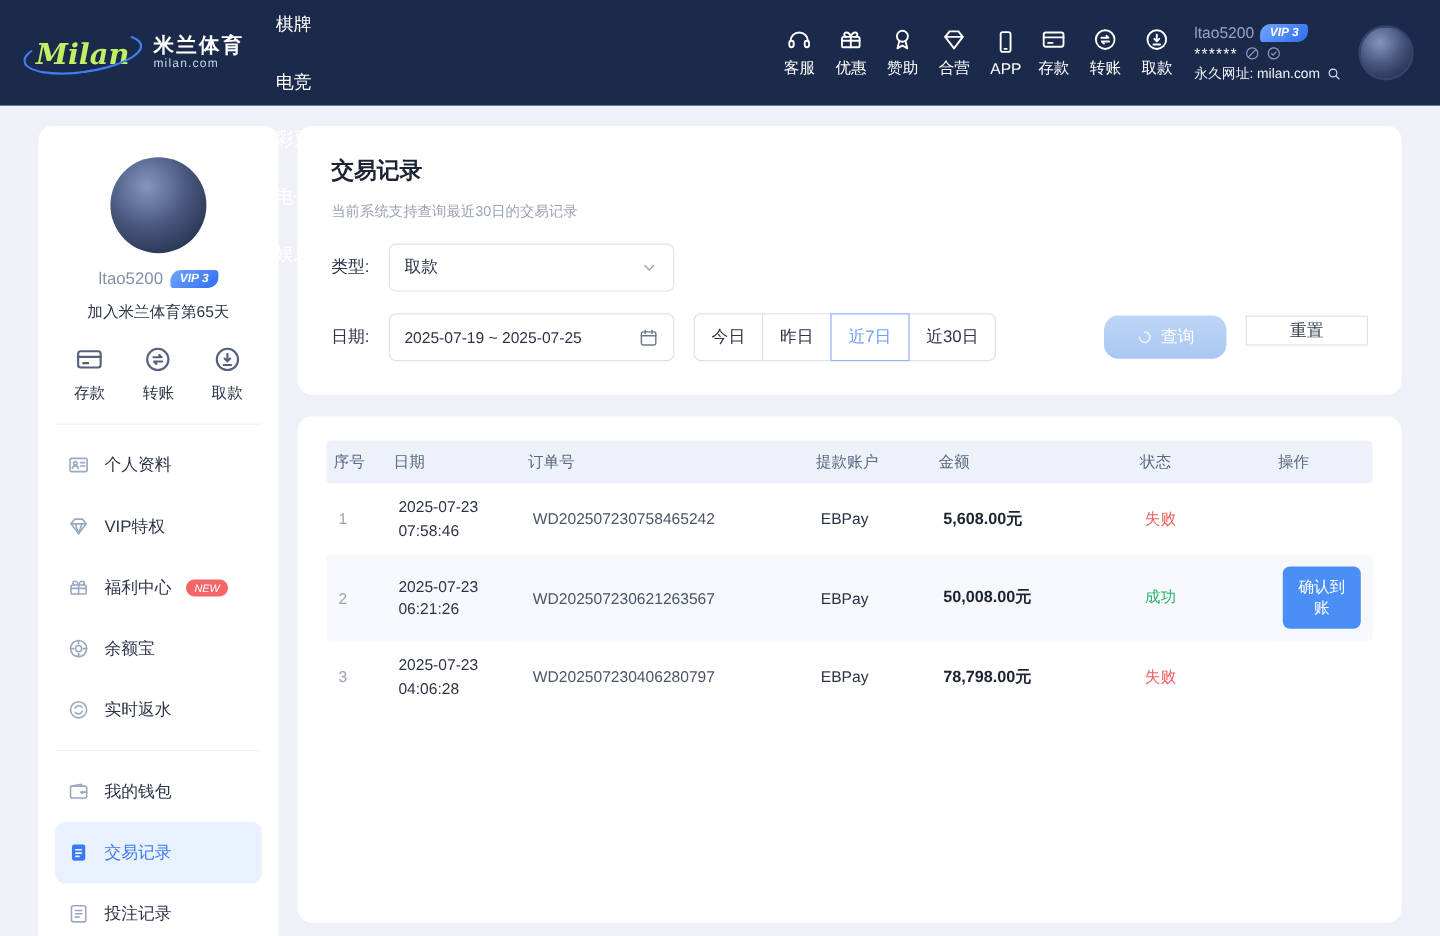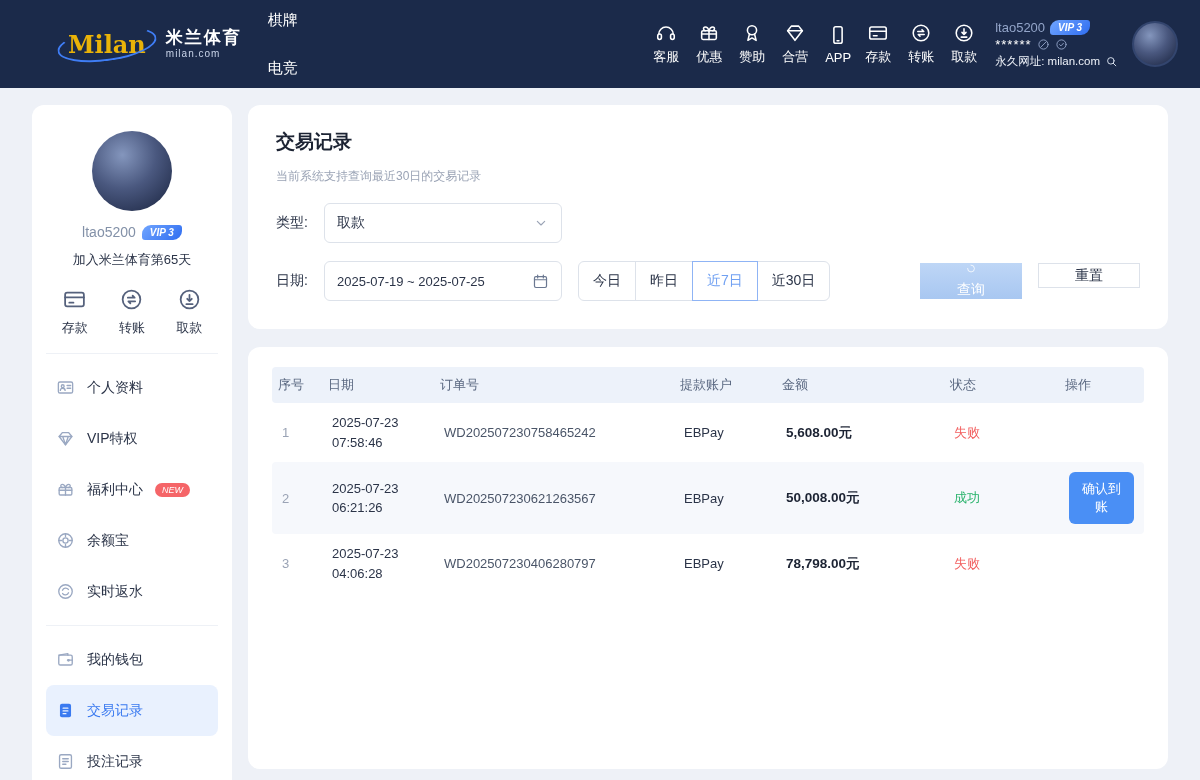--- a/index.html
+++ b/index.html
@@ -4,21 +4,21 @@
 <style>
   * { margin:0; padding:0; box-sizing:border-box; }
   html,body { width:1200px; height:780px; overflow:hidden; }
   body { background:#eef1f7; font-family:"Liberation Sans","DejaVu Sans",sans-serif; color:#2b3448; }
   svg { display:block; }
   .ico { stroke:currentColor; fill:none; stroke-width:1.7; stroke-linecap:round; stroke-linejoin:round; }
 
   
   .topbar { height:88px; background:#1b2a4a; display:flex; align-items:center; padding:0 22px; color:#fff; }
   .logo { display:flex; align-items:center; gap:12px; cursor:pointer; }
-  .logo-script { font-family:"DejaVu Serif",serif; font-weight:bold; font-size:24px; color:#eab308; position:relative; padding:3px 8px;margin-left:38px; }
+  .logo-script { font-family:"DejaVu Serif",serif; font-style:italic; font-weight:bold; font-size:24px; color:#bef264; position:relative; padding:3px 8px; }
   .logo-script::after { content:""; position:absolute; left:-3px; right:-3px; top:1px; bottom:1px; border:2px solid #3f7df5; border-top-color:transparent; border-radius:50%; transform:rotate(-8deg); }
   .logo-text { display:flex; flex-direction:column; line-height:1.15; }
   .logo-cn { font-size:17px; font-weight:bold; letter-spacing:2px; }
   .logo-domain { font-size:10px; color:#c8d3e8; letter-spacing:1px; }
   .main-nav { display:flex; gap:29px; margin-left:26px; font-size:15px;flex-direction:column; }
   .nav-item { color:#fff; cursor:pointer; white-space:nowrap; }
   .top-right { margin-left:auto; display:flex; align-items:center; }
   .icon-item { display:flex; flex-direction:column; align-items:center; gap:4px; font-size:13px; cursor:pointer; margin-left:17px; }
   .icon-item .ticon svg { width:22px; height:22px; }
   .wallet-sep { margin-left:14px; }
@@ -64,21 +64,21 @@
   .select-box,.date-box { width:238px; height:40px; border:1px solid #dde2ea; border-radius:6px; display:flex; align-items:center; justify-content:space-between; padding:0 12px; font-size:14px; cursor:pointer; background:#fff; }
   .date-box { font-size:13px; }
   .chev svg { width:16px; height:16px; color:#9aa3b5; }
   .cal svg { width:17px; height:17px; color:#6b7891; }
   .range-group { display:flex; margin-left:16px; }
   .range-btn { min-width:58px; height:40px; padding:0 14px; background:#fff; border:1px solid #dde2ea; font-size:14px; color:#2b3448; cursor:pointer; margin-left:-1px; font-family:inherit; }
   .range-btn:first-child { border-radius:6px 0 0 6px; margin-left:0; }
   .range-btn:last-child { border-radius:0 6px 6px 0; }
   .range-btn.active { color:#70a0f2; border-color:#8fb4f5; position:relative; z-index:1; }
   .actions-right { margin-left:auto; display:flex; gap:16px; }
-  .query-btn { width:102px; height:36px; border:none; border-radius:0; background:linear-gradient(180deg,#bed6f6,#a8c7f1); color:#fff; font-size:14px; display:flex; align-items:center; justify-content:center; gap:7px; cursor:pointer; font-family:inherit;flex-direction:column; }
+  .query-btn { width:102px; height:36px; border:none; border-radius:12px; background:linear-gradient(180deg,#bed6f6,#a8c7f1); color:#fff; font-size:14px; display:flex; align-items:center; justify-content:center; gap:7px; cursor:pointer; font-family:inherit; }
   .query-btn svg { width:14px; height:14px; }
   .reset-btn { width:102px; height:25px; border:1px solid #dde2ea; border-radius:0; background:#fff; color:#2b3448; font-size:14px; cursor:pointer; font-family:inherit; }
 
   
   .table-card { padding:20px 24px; height:422px; }
   .t-grid { display:grid; grid-template-columns:50px 112px 240px 102px 168px 115px 1fr; align-items:center; }
   .t-head { background:#edf2fa; border-radius:4px; height:36px; font-size:13px; color:#5a6881; }
   .t-head > div { padding-left:6px; }
   .t-row { min-height:57px; font-size:13px; }
   .t-row > div { padding:10px; }

